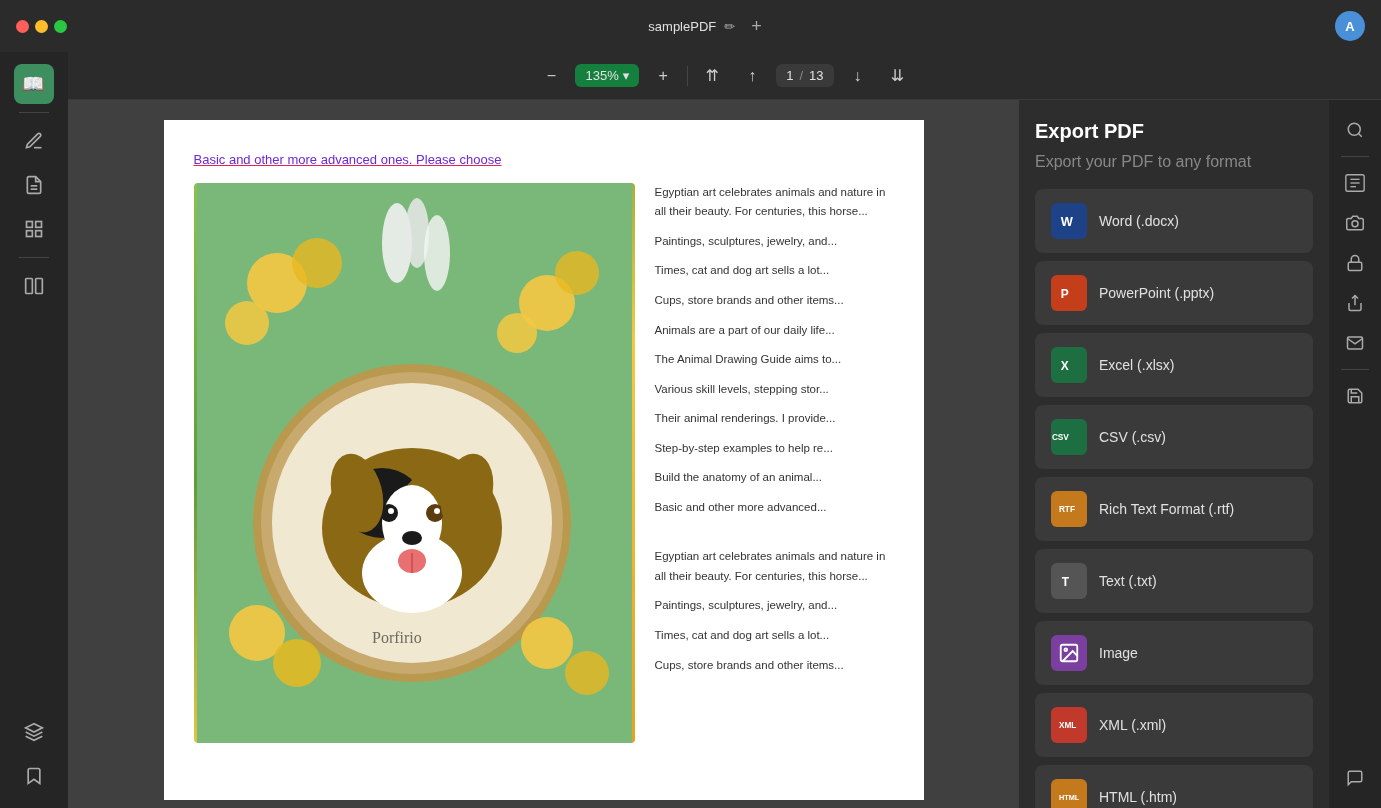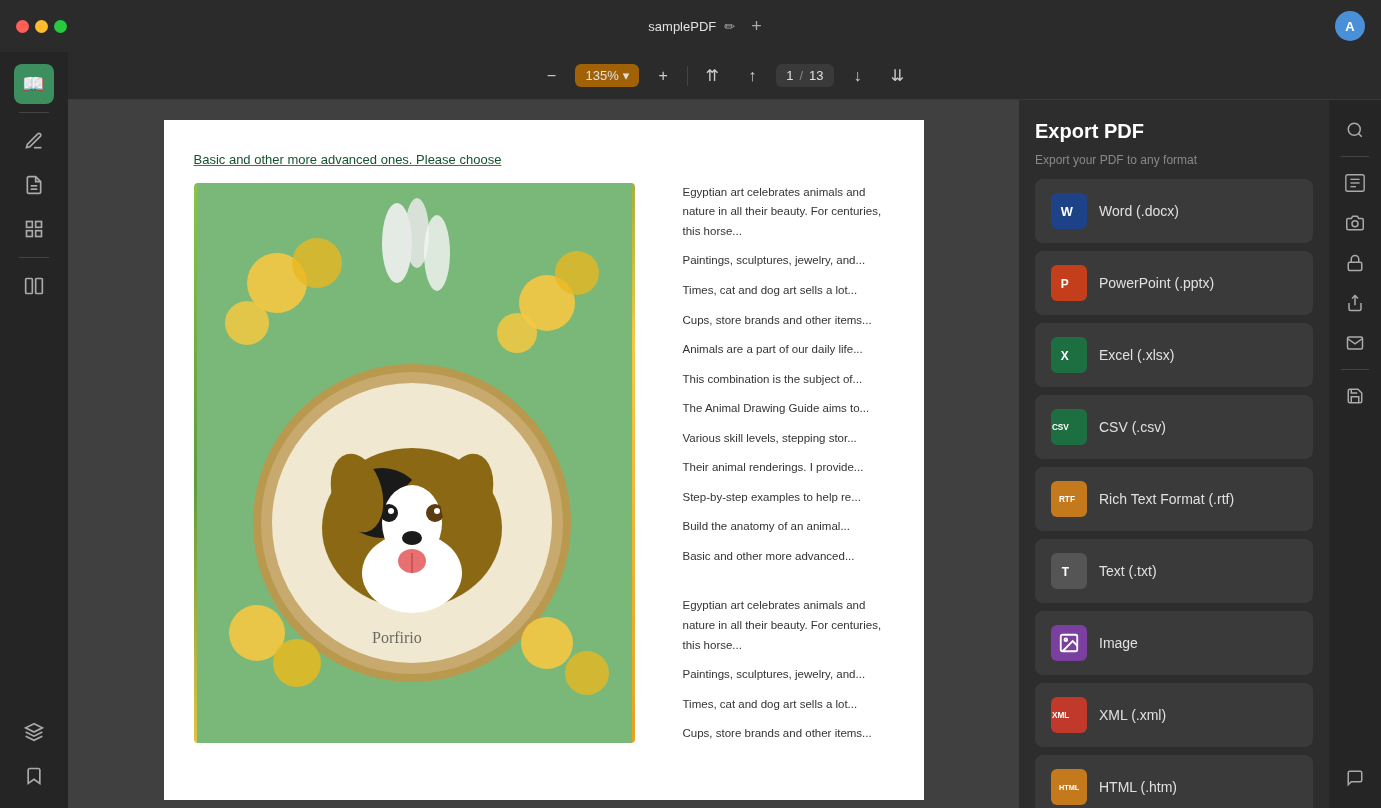--- a/index.html
+++ b/index.html
@@ -133,21 +133,21 @@
       display: flex;
       align-items: center;
       justify-content: center;
       cursor: pointer;
       color: #ccc;
       font-size: 16px;
       background: transparent;
       border: none;
     }
     .zoom-display {
-      background: #a16207;
+      background: #15803d;
       border-radius: 6px;
       padding: 4px 10px;
       color: #e0e0e0;
       font-size: 13px;
       cursor: pointer;
       display: flex;
       align-items: center;
       gap: 4px;
     }
     .toolbar-sep {
@@ -189,21 +189,21 @@
       background: white;
       width: 760px;
       min-height: 680px;
       padding: 30px 30px 20px 30px;
       position: relative;
       overflow: hidden;
     }
 
     .pdf-text-line {
       font-size: 13px;
-      color: #14532d;
+      color: #6d28d9;
       line-height: 1.6;
       margin-bottom: 2px;
     }
     .pdf-underline {
       text-decoration: underline;
       text-decoration-color: #e91e63;
     }
 
     .pdf-content-row {
       display: flex;
@@ -222,21 +222,20 @@
       display: flex;
       align-items: center;
       justify-content: center;
     }
 
     .pdf-text-content {
       flex: 1;
       font-size: 11.5px;
       color: #333;
       line-height: 1.7;
-      margin-left: 28px;
     }
     .pdf-text-content p { margin-bottom: 10px; }
 
     
     .export-panel {
       width: 310px;
       background: #2d2d2d;
       display: flex;
       flex-direction: column;
       padding: 20px 16px;
@@ -245,23 +244,23 @@
       flex-shrink: 0;
     }
 
     .export-title {
       font-size: 20px;
       font-weight: 700;
       color: #ffffff;
       margin-bottom: 2px;
     }
     .export-subtitle {
-      font-size: 12px;
+      font-size: 16px;
       color: #888;
-      margin-bottom: 4px;
+      margin-bottom: 10px;
     }
 
     .export-option {
       background: #3a3a3a;
       border-radius: 8px;
       padding: 14px 16px;
       display: flex;
       align-items: center;
       gap: 12px;
       cursor: pointer;
@@ -462,21 +461,20 @@
                 <circle cx="390" cy="490" r="22" fill="#e8b820" opacity="0.8"></circle>
               </svg>
             </div>
 
             <div class="pdf-text-content">
               <p>Egyptian art celebrates animals and nature in all their beauty. For centuries, this horse...</p>
               <p>Paintings, sculptures, jewelry, and...</p>
               <p>Times, cat and dog art sells a lot...</p>
               <p>Cups, store brands and other items...</p>
               <p>Animals are a part of our daily life...</p>
-              <p>This combination is the subject of...</p>
               <p>The Animal Drawing Guide aims to...</p>
               <p>Various skill levels, stepping stor...</p>
               <p>Their animal renderings. I provide...</p>
               <p>Step-by-step examples to help re...</p>
               <p>Build the anatomy of an animal...</p>
               <p>Basic and other more advanced...</p>
 
               <div style="margin-top:30px;">
                 <p>Egyptian art celebrates animals and nature in all their beauty. For centuries, this horse...</p>
                 <p>Paintings, sculptures, jewelry, and...</p>
@@ -551,21 +549,21 @@
             <svg width="22" height="22" viewBox="0 0 24 24" fill="none" stroke="white" stroke-width="2">
                 <rect x="3" y="3" width="18" height="18" rx="2"></rect>
                 <circle cx="8.5" cy="8.5" r="1.5"></circle>
                 <polyline points="21 15 16 10 5 21"></polyline>
               </svg>
           </div>
           <span class="export-option-label">Image</span>
         </div>
 
         <div class="export-option">
-          <div class="export-option-icon" style="background:#c0392b; border-radius:6px; width:36px;height:36px;display:flex;align-items:center;justify-content:flex-start;">
+          <div class="export-option-icon" style="background:#c0392b; border-radius:6px; width:36px;height:36px;display:flex;align-items:center;justify-content:center;">
             <svg width="22" height="22" viewBox="0 0 24 24" fill="white">
                 <text x="1" y="15" font-size="9" font-weight="bold" font-family="Arial">XML</text>
               </svg>
           </div>
           <span class="export-option-label">XML (.xml)</span>
         </div>
 
         <div class="export-option">
           <div class="export-option-icon" style="background:#c47a1c; border-radius:6px; width:36px;height:36px;display:flex;align-items:center;justify-content:center;">
             <svg width="22" height="22" viewBox="0 0 24 24" fill="white">

